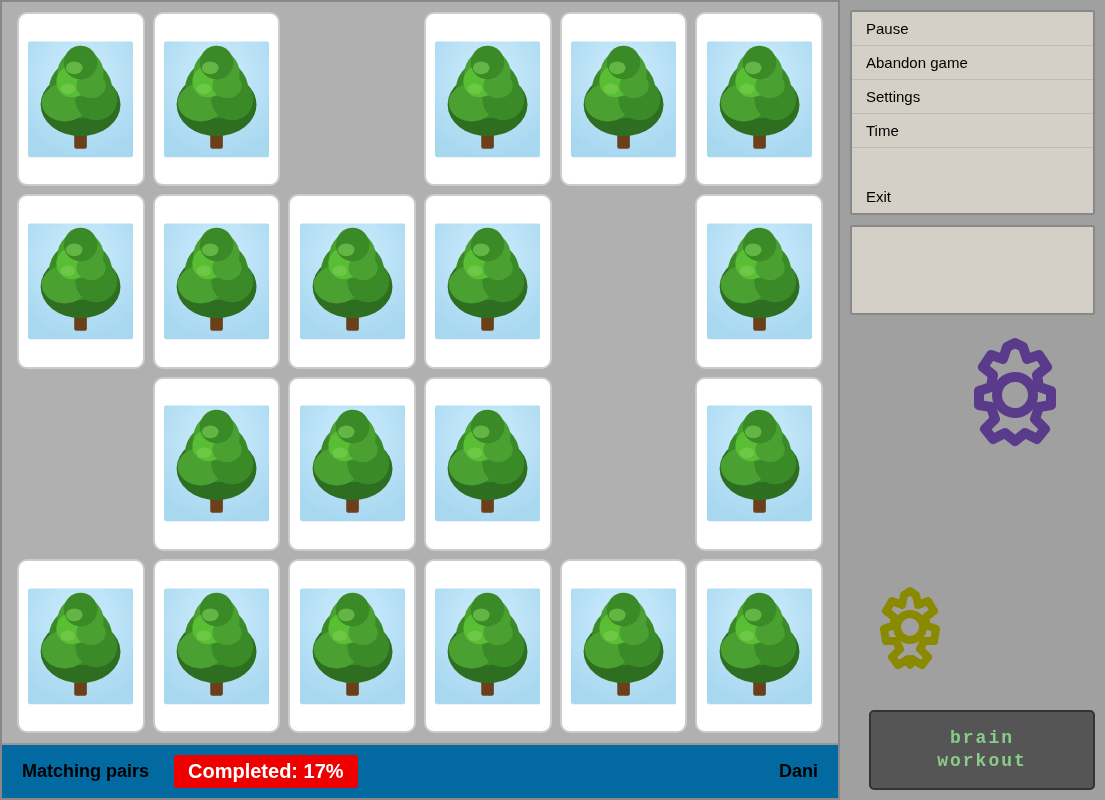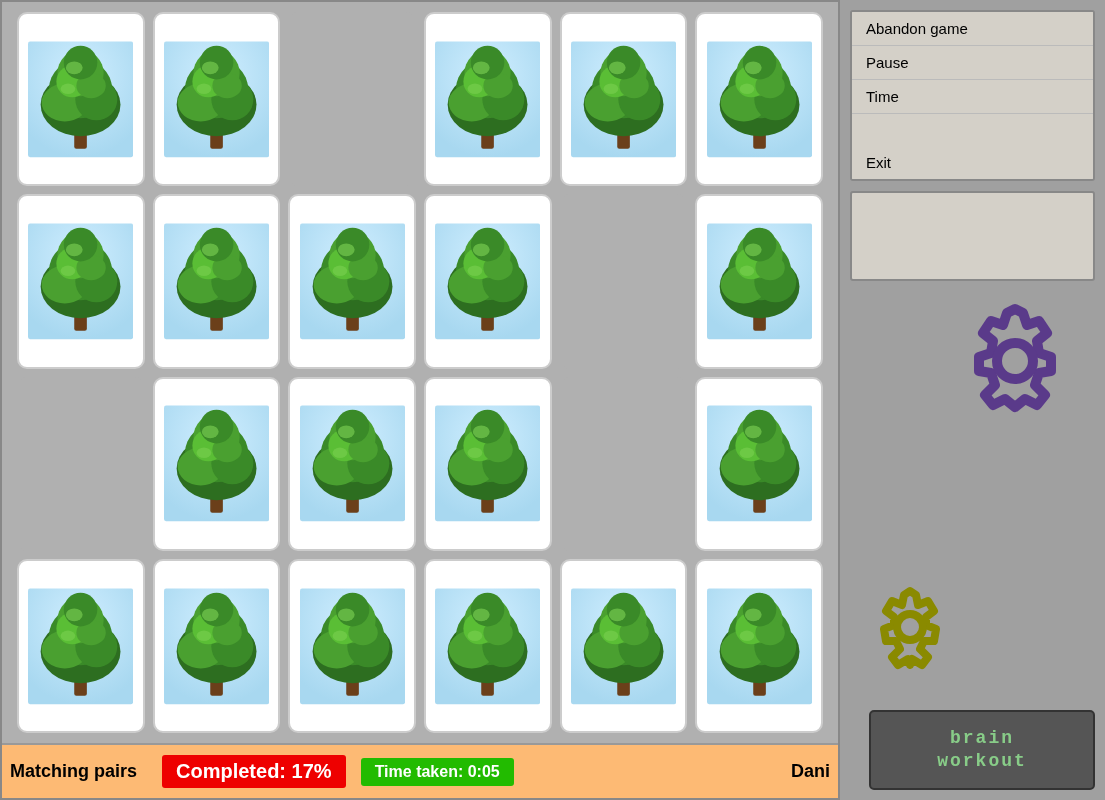--- a/index.html
+++ b/index.html
@@ -53,25 +53,25 @@
 
     
     .tree-icon {
       width: 85%;
       height: 85%;
     }
 
     
     #status-bar {
       height: 55px;
-      background: #fdba74;
+      background: #0369a1;
       border-top: 2px solid #999;
       display: flex;
       align-items: center;
-      padding: 0 8px;
+      padding: 0 20px;
       gap: 15px;
     }
 
     #matching-pairs-label {
       font-size: 18px;
       font-weight: bold;
       color: #000;
       margin-right: 10px;
     }
 
@@ -694,30 +694,30 @@
 
       <ellipse cx="44" cy="25" rx="8" ry="6" fill="#7fd455" opacity="0.6"></ellipse>
       <ellipse cx="38" cy="45" rx="7" ry="5" fill="#7fd455" opacity="0.5"></ellipse>
     </svg>
       </div>
     </div>
 
   <div id="status-bar">
     <span id="matching-pairs-label">Matching pairs</span>
     <div id="completed-badge">Completed:  17%</div>
-    <div id="time-badge">Time taken:  0:05</div>
     <span id="player-name">Dani</span>
   </div>
 </div>
 
 <div id="sidebar">
   <div id="menu-panel">
 
-  <div class="menu-item">Abandon game</div>
-      <div class="menu-item">Pause</div>
+  <div class="menu-item">Pause</div>
+      <div class="menu-item">Abandon game</div>
+      <div class="menu-item">Settings</div>
       <div class="menu-item">Time</div>
       <div class="menu-item">Exit</div>
     </div>
 
   <div id="info-box"></div>
 
   <div id="gears-area">
 
     <svg class="gear-purple" width="140" height="130" viewBox="0 0 140 130">
       <g transform="translate(70,60)">

